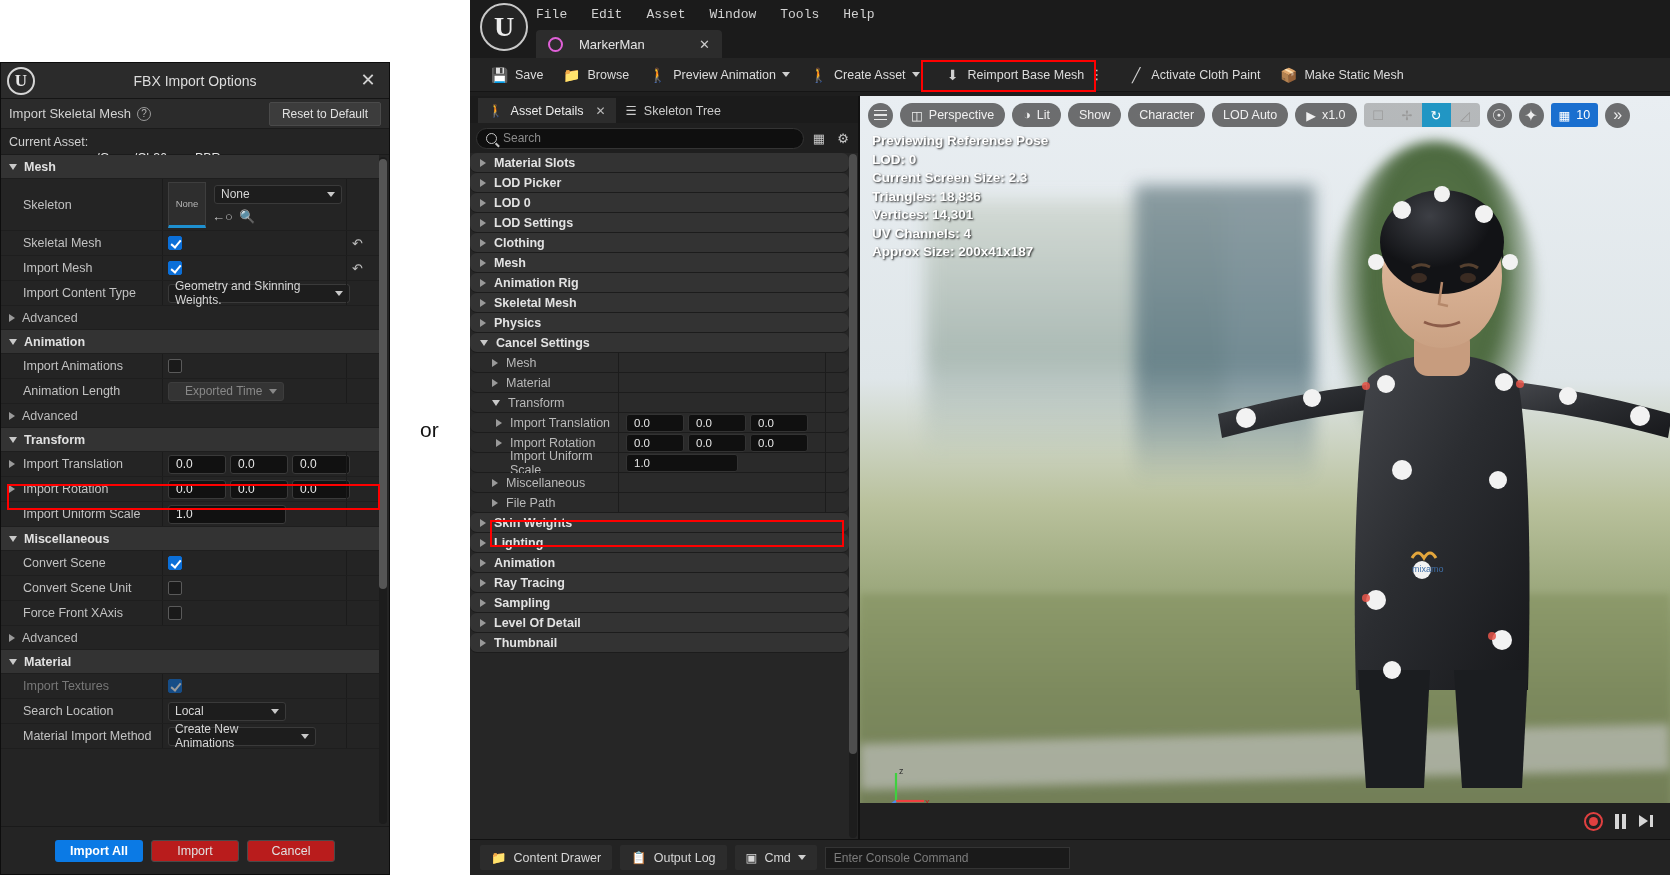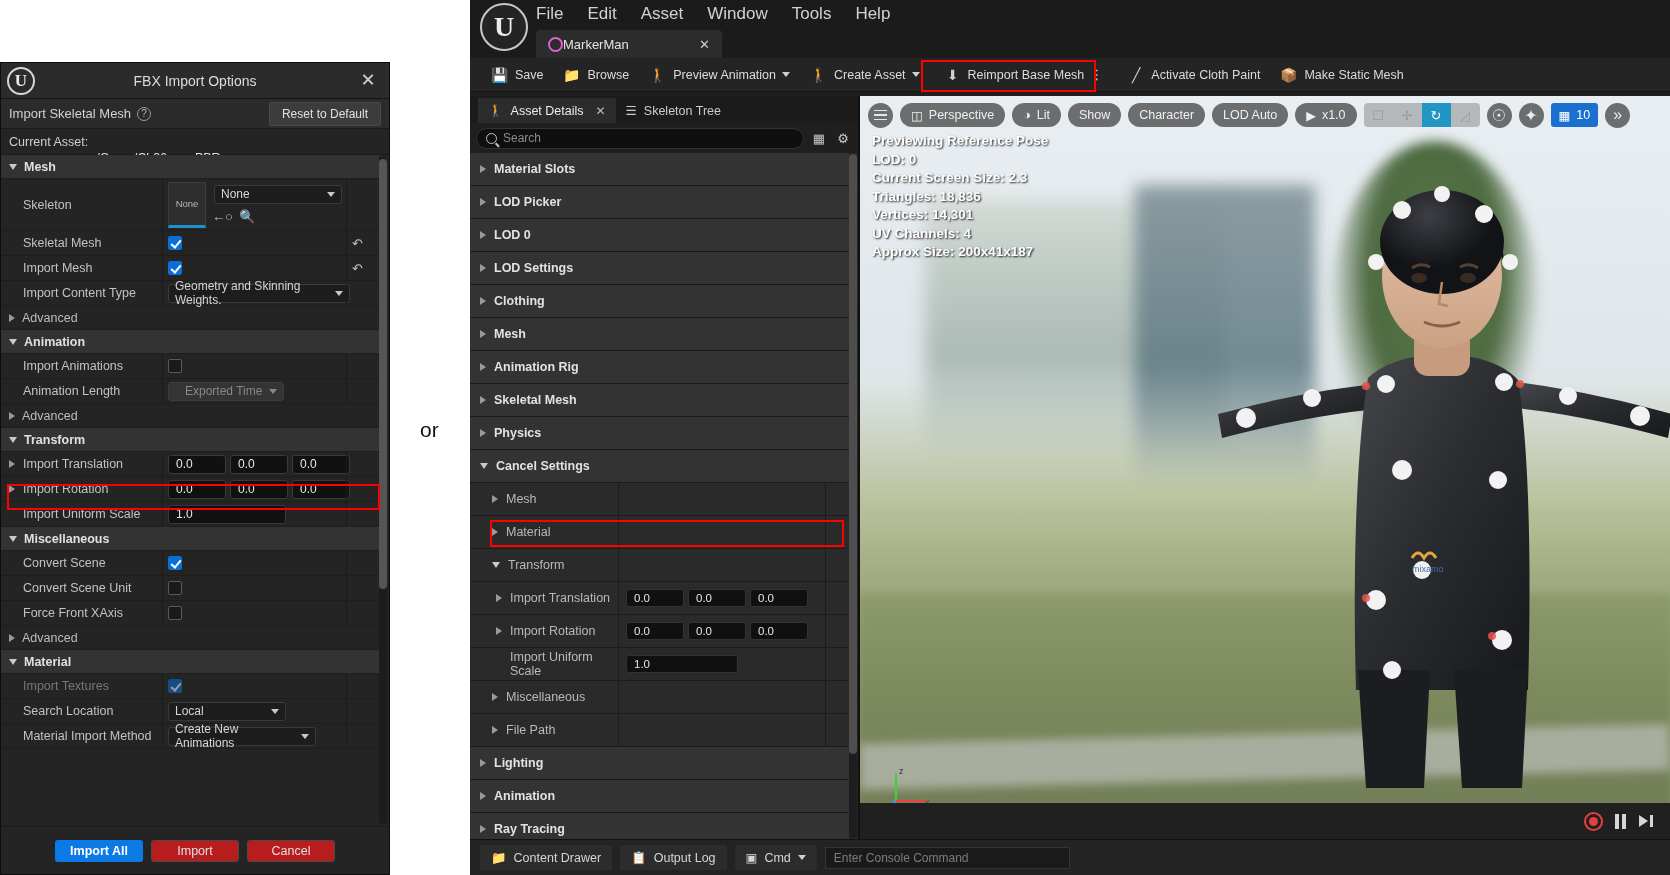--- a/index.html
+++ b/index.html
@@ -135,31 +135,31 @@
   #or-label {
     position:absolute; left:420px; top:418px; font-size:21px; color:#111; font-weight:500;
   }
 
   
   #ue-window {
     position:absolute; left:470px; top:0; width:1200px; height:875px;
     background:#1e1e1e; color:#ccc; overflow:hidden;
   }
   .ue-menubar { height:28px; display:flex; align-items:center; padding-left: 66px; gap:24px;
-    font-size:17px; color:#d2d2d2; background:#1b1b1b;}
+    font-size:13px; color:#d2d2d2; background:#1b1b1b;font-family:Liberation Mono, monospace;}
   .ue-menubar span { cursor:pointer; }
   .ue-bigicon {
     position:absolute; left:10px; top:3px; width:48px;height:48px;border-radius:50%;
     background:#242424;border:2px solid #c9c9c9;color:#ececec;
     display:flex;align-items:center;justify-content:center;
     font-family:"Liberation Serif", serif; font-weight:bold; font-size:28px;
   }
   .ue-tabstrip { height:30px; background:#1b1b1b; display:flex; align-items:flex-end; padding-left:66px;}
   .ue-tab {
-    height:28px; background:#2c2c2c; display:flex;align-items:center;gap:0;
+    height:28px; background:#2c2c2c; display:flex;align-items:center;gap:16px;
     padding: 0 12px; font-size:13px; color:#e4e4e4; border-top-left-radius:4px;border-top-right-radius:4px;
     min-width: 186px; cursor:pointer;
   }
   .tab-dot { width:15px;height:15px;border-radius:50%;border:2px solid #e060d8; }
   .tab-x { margin-left:auto; color:#ccc; font-size:13px; }
 
   .ue-toolbar {
     height:34px; background:#242424; display:flex; align-items:center; gap:2px;
     padding-left: 12px; border-bottom:1px solid #151515;
   }
@@ -178,22 +178,22 @@
   .dtab .x { margin-left:5px; font-size:12px; color:#bbb; }
   .search-row { height:30px; display:flex; align-items:center; gap:6px; padding: 0 6px; background:#1f1f1f;}
   .search-box { flex:1; height:21px; background:#0f0f0f; border:1px solid #343434; border-radius:11px;
                 display:flex;align-items:center;gap:6px;padding:0 9px;font-size:12px;color:#8b8b8b; cursor:text;}
   .mag { width:11px;height:11px;border:1.6px solid #c5c5c5;border-radius:50%;position:relative;flex:none; }
   .mag:after { content:""; position:absolute; right:-4px; bottom:-3px; width:5px;height:1.6px;background:#c5c5c5;transform:rotate(45deg);}
   .sq-ic { width:18px;height:18px; display:flex;align-items:center;justify-content:center;color:#c6c6c6;font-size:13px;cursor:pointer;}
   .details-list { flex:1; position:relative; overflow:hidden; background:#262626;}
   .dl-inner { position:absolute; inset:0 9px 0 0; }
   .drow {
-    height:33px; display:flex; align-items:center; font-size:12.5px;
-    border-bottom:1px solid #1c1c1c; position:relative; cursor:pointer;
+    height:20px; display:flex; align-items:center; font-size:12.5px;
+    border-bottom:1px solid #1c1c1c; position:relative; cursor:pointer;border-radius:7px;
   }
   .drow.cat { background:#333333; font-weight:bold; color:#e2e2e2; padding-left:10px; gap:8px;}
   .drow.sub { background:#2a2a2a; color:#b9b9b9; padding-left:22px; gap:8px;}
   .drow.prop { background:#2a2a2a; color:#b9b9b9; }
   .drow .nm { width: 150px; display:flex; align-items:center; gap:7px; }
   .drow .vals { flex:1; display:flex; align-items:center; gap:4px; padding-left:6px; }
   .d-div { position:absolute; left:148px; top:0; bottom:0; width:1px; background:#1c1c1c;}
   .d-div2 { position:absolute; left:355px; top:0; bottom:0; width:1px; background:#1c1c1c;}
   .dnum { background:#101010;border:1px solid #333;border-radius:3px;height:18px;width:58px;
           display:flex;align-items:center;padding-left:7px;font-size:11.5px;color:#e5e5e5;}
@@ -730,29 +730,37 @@
               </div>
             <div class="drow sub">
               <div class="d-div"></div>
                 <div class="d-div2"></div>
               <span class="tri"></span>
               <span>File Path</span>
               </div>
 
             <div class="drow cat">
               <span class="tri"></span>
+              <span>Skin Weights</span>
+              </div>
+            <div class="drow cat">
+              <span class="tri"></span>
               <span>Lighting</span>
               </div>
             <div class="drow cat">
               <span class="tri"></span>
               <span>Animation</span>
               </div>
             <div class="drow cat">
               <span class="tri"></span>
               <span>Ray Tracing</span>
+              </div>
+            <div class="drow cat">
+              <span class="tri"></span>
+              <span>Sampling</span>
               </div>
             <div class="drow cat">
               <span class="tri"></span>
               <span>Level Of Detail</span>
               </div>
             <div class="drow cat">
               <span class="tri"></span>
               <span>Thumbnail</span>
               </div>
 

